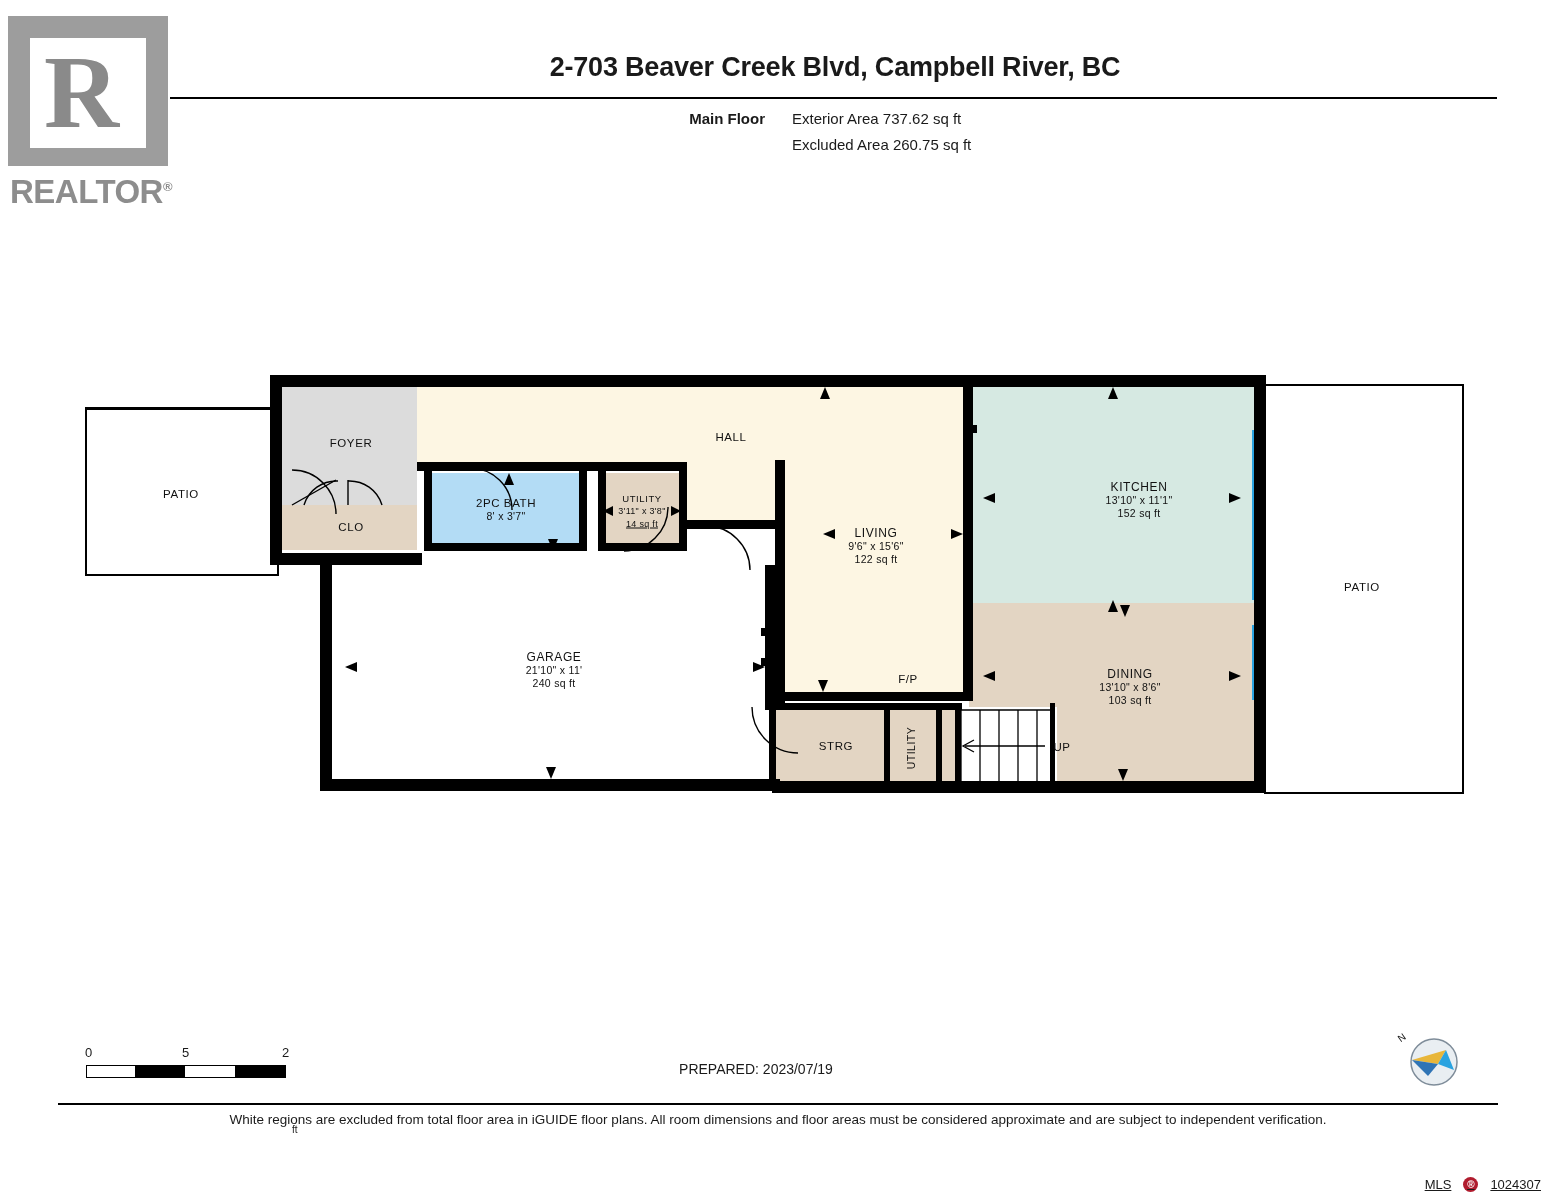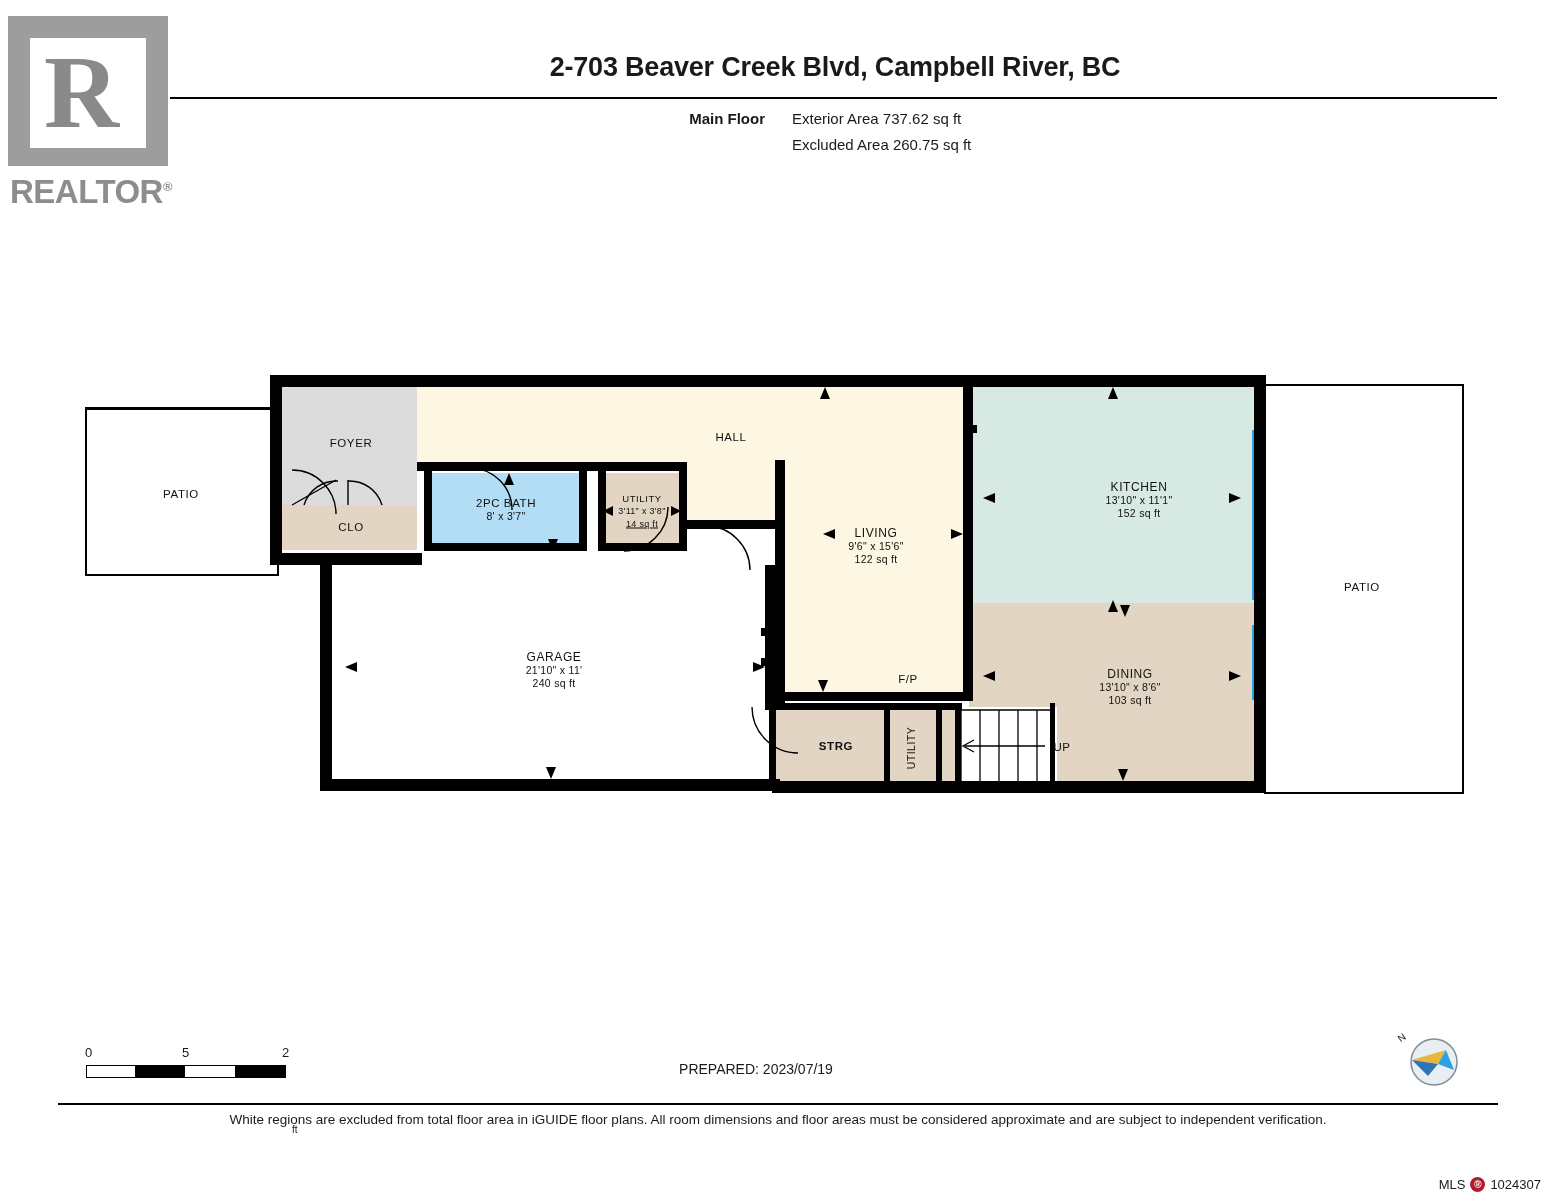--- a/index.html
+++ b/index.html
@@ -209,21 +209,22 @@
     text-align: center;
     font-size: 13.5px;
   }
   .mls {
     position: absolute;
     right: 12px;
     bottom: 8px;
     font-size: 13px;
     display: flex;
     align-items: center;
-    gap: 5px;
+    gap: 12px;
+    text-decoration: underline;
   }
   .mls-badge {
     display: inline-block;
     width: 15px;
     height: 15px;
     border-radius: 50%;
     background: #b01c2e;
     color: #fff;
     font-size: 10px;
     line-height: 15px;
@@ -422,21 +423,21 @@
   <div class="dim">13'10" x 8'6"</div>
   <div class="sq">103 sq ft</div>
 </div>
 
 <div class="lbl lbl-lg" style="left:554px; top:670px;">
   <div class="nm">GARAGE</div>
   <div class="dim">21'10" x 11'</div>
   <div class="sq">240 sq ft</div>
 </div>
 
-<div class="lbl" style="left:836px; top:746px;font-weight:bold;">
+<div class="lbl" style="left:836px; top:746px;">
   <div class="nm">STRG</div>
 </div>
 
 <div class="lbl lbl-vert" style="left:911px; top:748px;">
   <span>UTILITY</span>
 </div>
 
 <div class="lbl" style="left:908px; top:679px;">
   <div class="nm">F/P</div>
 </div>

